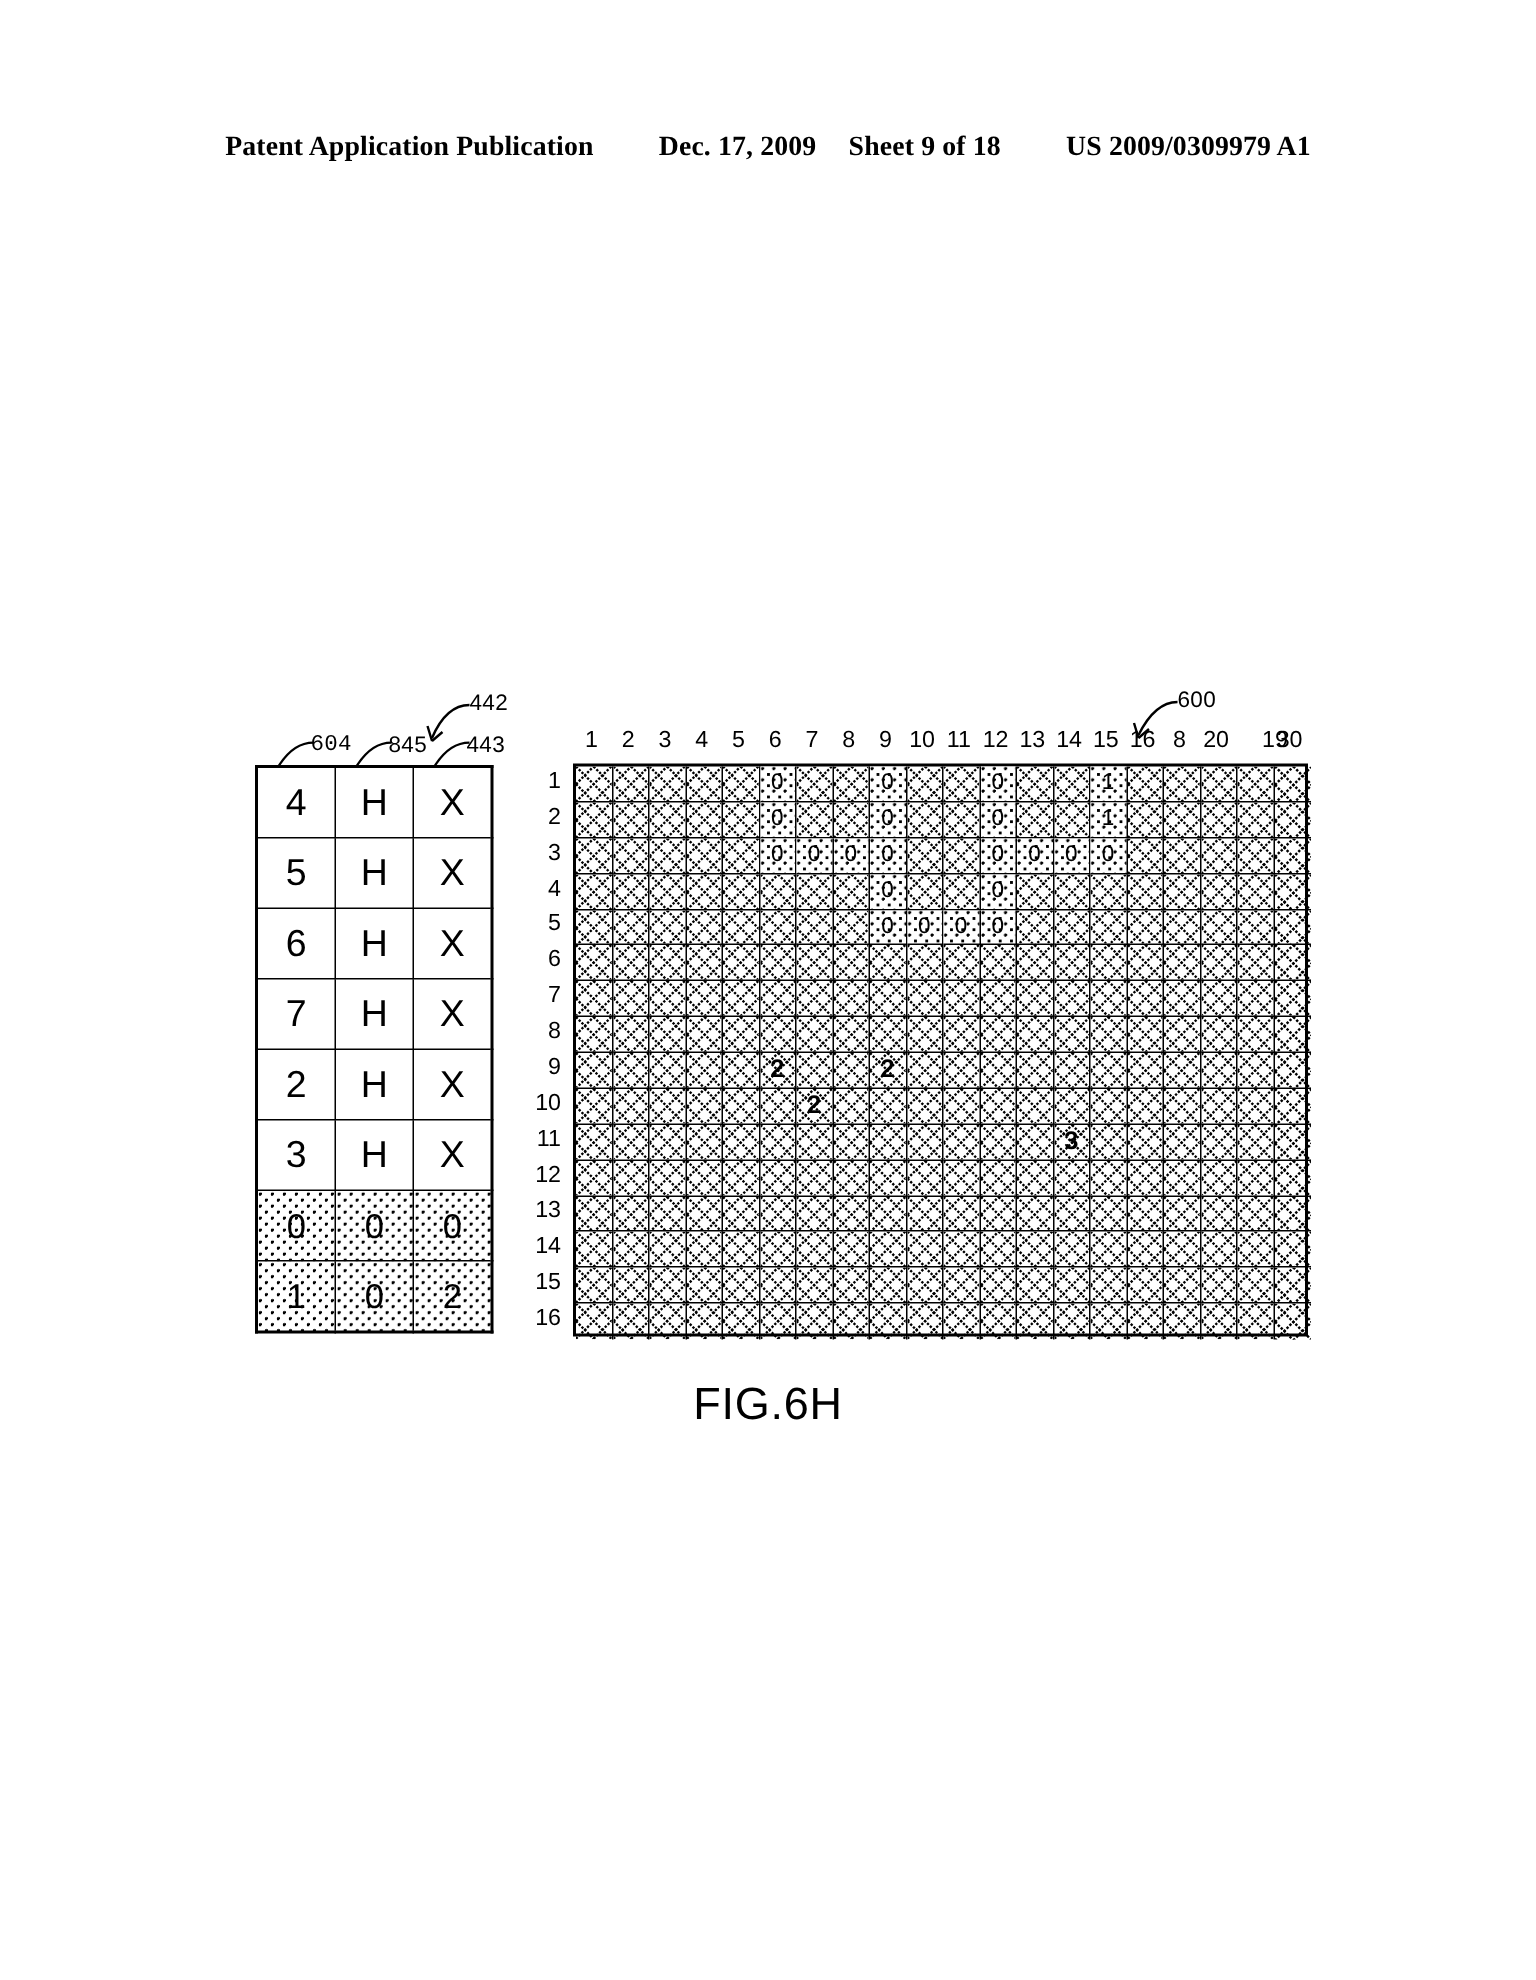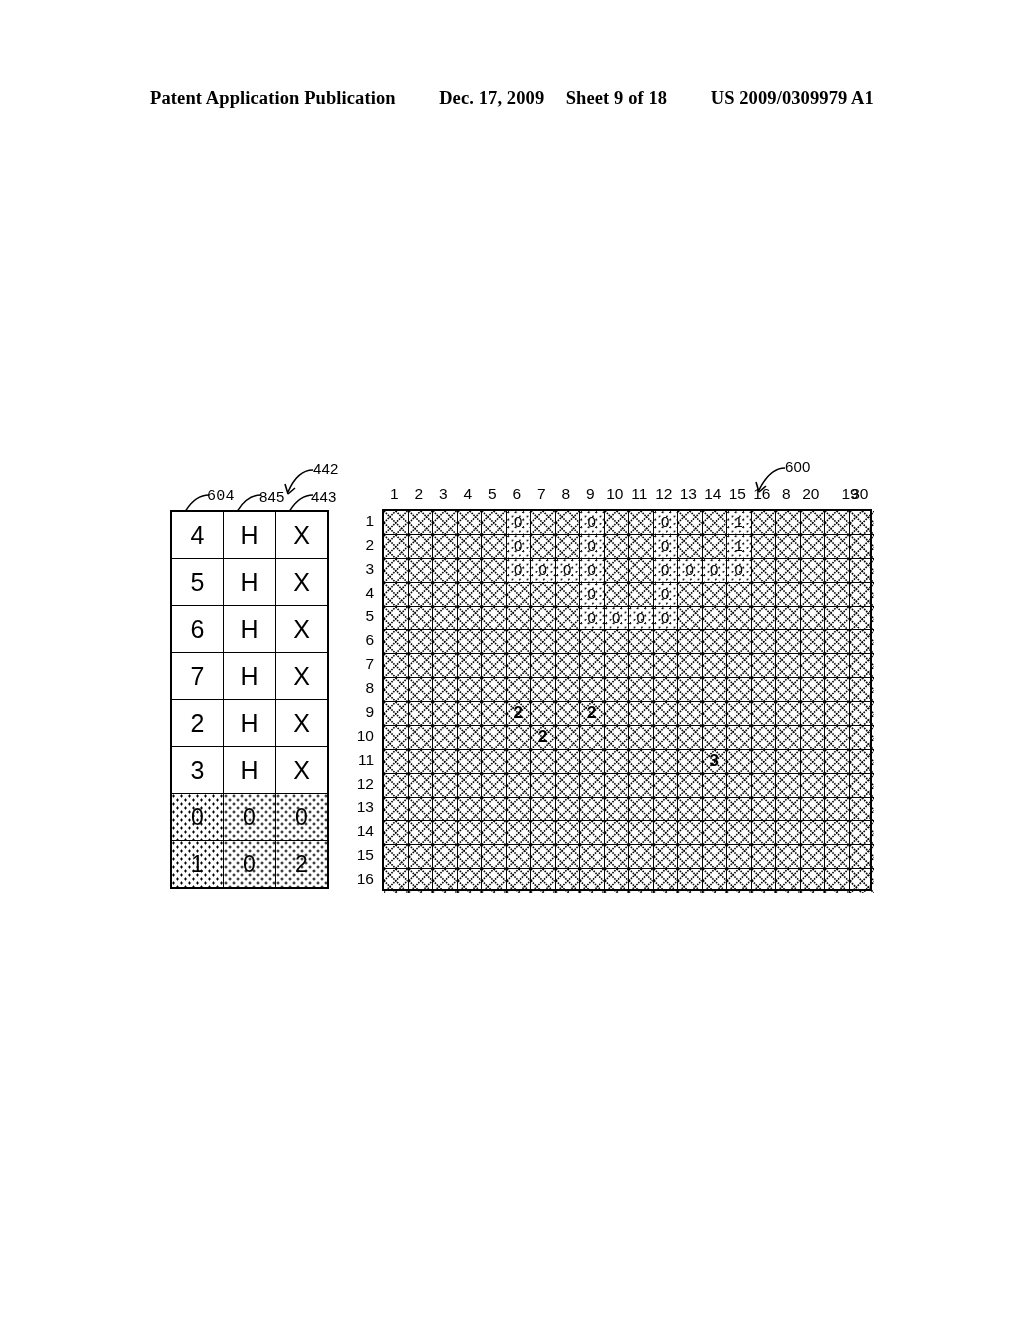--- a/index.html
+++ b/index.html
@@ -3957,13 +3957,14 @@
                 <path d="M12 24 L24 12"></path>
                 <path d="M12 0 L24 12"></path>
                 <path d="M0 12 L12 24"></path>
               </g>
             </svg>
           </div>
         </div>
     </div>
   </div>
 
+  <div class="caption">FIG.6H</div>
 </div>
 
 </body></html>

